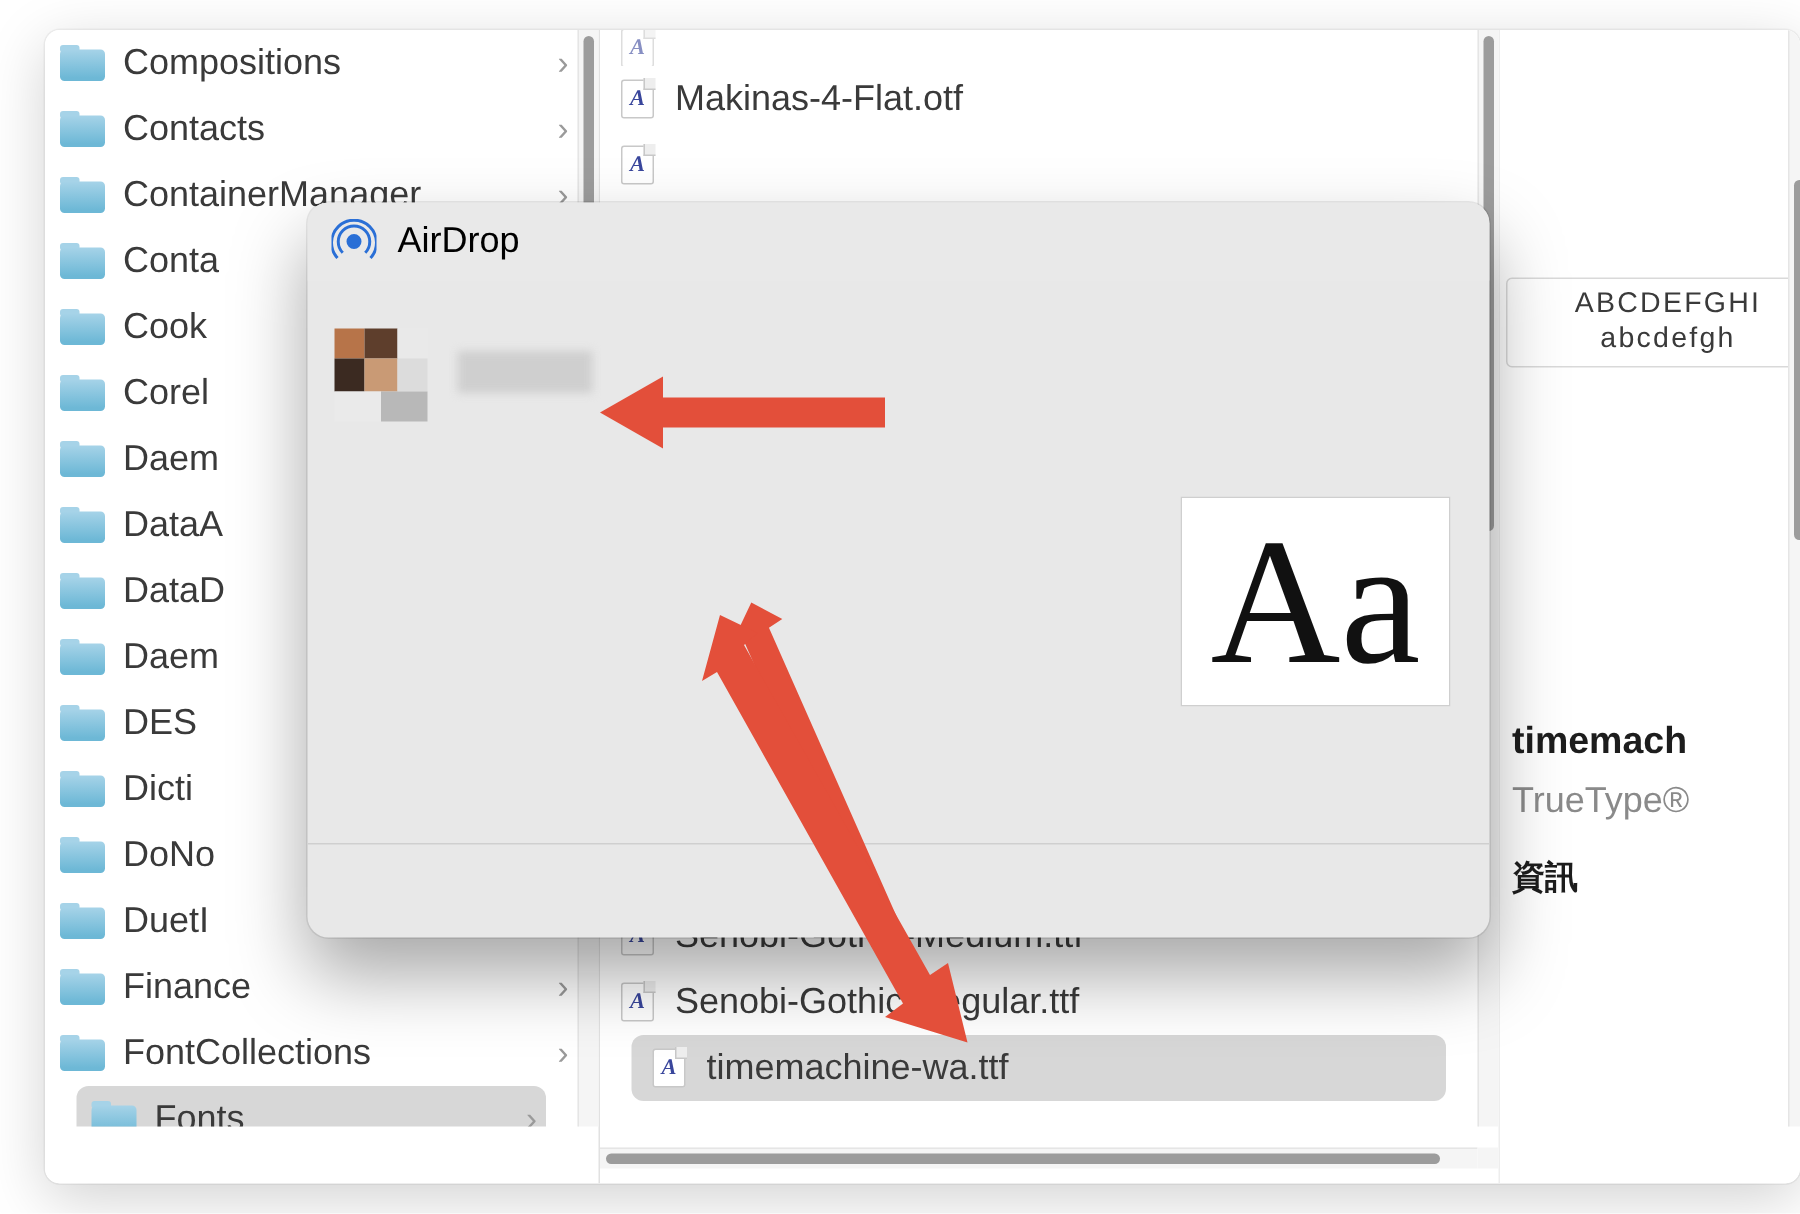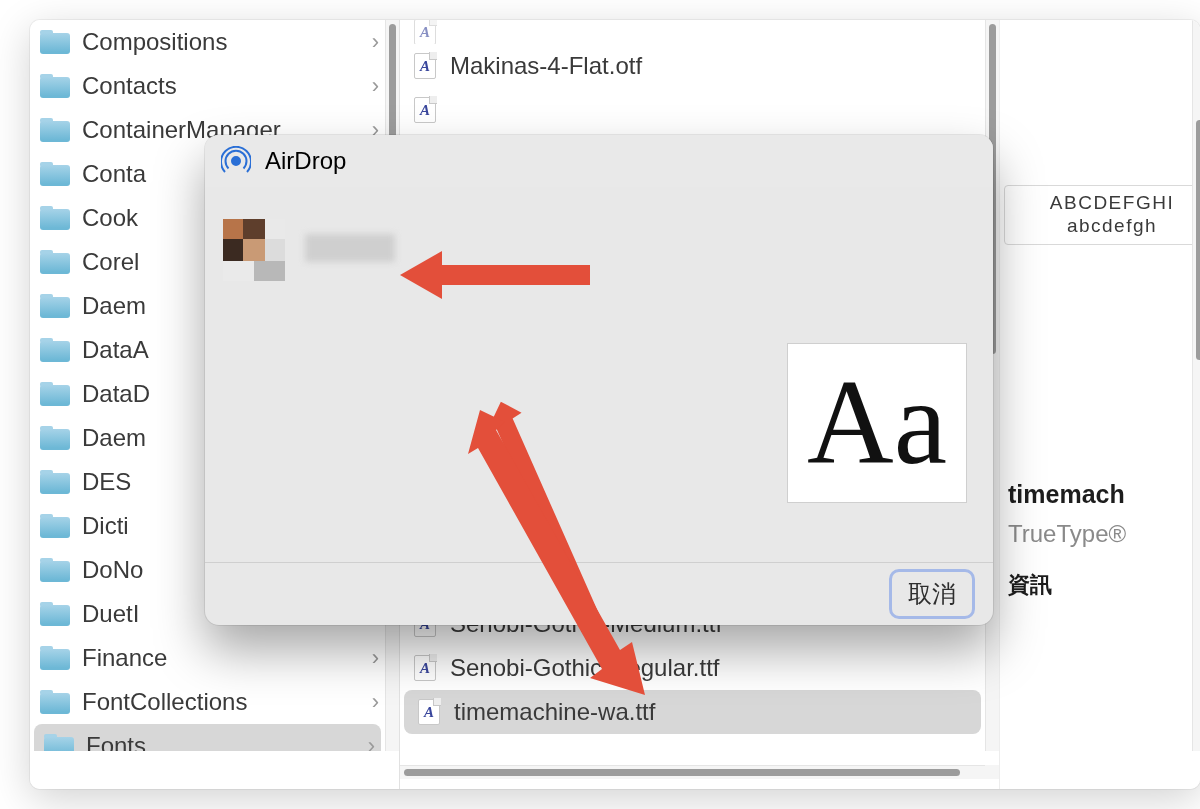--- a/index.html
+++ b/index.html
@@ -49,21 +49,21 @@
   .col-files{flex:1;border-right:1px solid #ededed;min-width:490px}
   .col-info{width:200px;min-width:160px;background:#fff;position:relative}
 
   .list{position:absolute;left:0;right:14px;top:0;bottom:38px;overflow:hidden}
   .row{
     display:flex;align-items:center;gap:12px;
     height:44px;padding:0 10px;font-size:24px;
     position:relative;
   }
   .row .chev{position:absolute;right:6px;color:var(--chevron);font-size:22px}
-  .row.sel{background:var(--row-sel);border-radius:8px;margin:0 4px}
+  .row.sel{background:var(--row-sel);border-radius:8px;margin:0 21px}
   .folder-icon{width:30px;height:24px;position:relative;flex:none}
   .folder-icon:before,.folder-icon:after{content:"";position:absolute;border-radius:2px}
   .folder-icon:before{left:0;top:0;width:13px;height:5px;background:var(--folder-blue-light)}
   .folder-icon:after{left:0;top:3px;width:30px;height:21px;
     background:linear-gradient(180deg,var(--folder-blue-light) 0%,var(--folder-blue) 90%);border-radius:3px}
 
   .font-icon{width:22px;height:26px;position:relative;flex:none;margin-left:4px;margin-right:2px}
   .font-icon:before{content:"";position:absolute;inset:0;background:#fff;border:1px solid #c8c8c8;border-radius:2px}
   .font-icon:after{content:"A";position:absolute;left:0;right:0;top:5px;text-align:center;
     font-family:"Times New Roman",serif;font-style:italic;font-weight:700;font-size:15px;color:#39469c}
@@ -105,21 +105,21 @@
   .sheet-body{position:absolute;left:0;right:0;top:52px;bottom:62px;padding:14px 18px}
   .device{display:flex;align-items:center;gap:20px;height:78px}
   .avatar{width:62px;height:62px;flex:none;position:relative}
   .pix{position:absolute;inset:0}
   .pix>div{position:absolute}
   .dname{display:flex;flex-direction:column;gap:2px}
   .dname .blur{width:70px;height:28px;background:#cfcfcf;filter:blur(3px)}
   .dname .blur.wide{width:90px}
   .dname .lbl{font-size:18px;color:#8a8a8a;margin-top:2px}
   .preview{
-    position:absolute;top:156px;right:26px;width:180px;height:160px;
+    position:absolute;top:144px;right:26px;width:180px;height:140px;
     background:#fff;border:1px solid #cfcfcf;
     display:flex;align-items:center;justify-content:center;
     font-family:"Times New Roman",serif;font-size:120px;font-weight:400;color:#111;
   }
   .sheet-sep{position:absolute;left:0;right:0;bottom:62px;height:1px;background:#cfcfcf}
   .sheet-foot{position:absolute;left:0;right:0;bottom:0;height:62px;display:flex;align-items:center;justify-content:flex-end;padding:0 18px}
   .btn-cancel{
     background:var(--btn-bg);
     border:3px solid var(--btn-border);
     border-radius:10px;padding:6px 16px;font-size:24px;color:#2e2e2e;
@@ -325,23 +325,20 @@
           <div class="lbl"></div>
         </div>
       </div>
 
       <div class="preview">
         <span>Aa</span>
       </div>
     </div>
 
     <div class="sheet-sep"></div>
-    <div class="sheet-foot">
-      <button class="btn-cancel">取消</button>
-    </div>
   </div>
 
   <div class="arrow" style="left:370px;top:225px">
     <svg width="200" height="70">
       <defs>
           <marker id="ah1" markerWidth="1" markerHeight="1" refX="0" refY="0" orient="auto"></marker>
         </defs>
       <polygon points="0,30 42,6 42,20 190,20 190,40 42,40 42,54" fill="#e34f3a"></polygon>
     </svg>
   </div>

